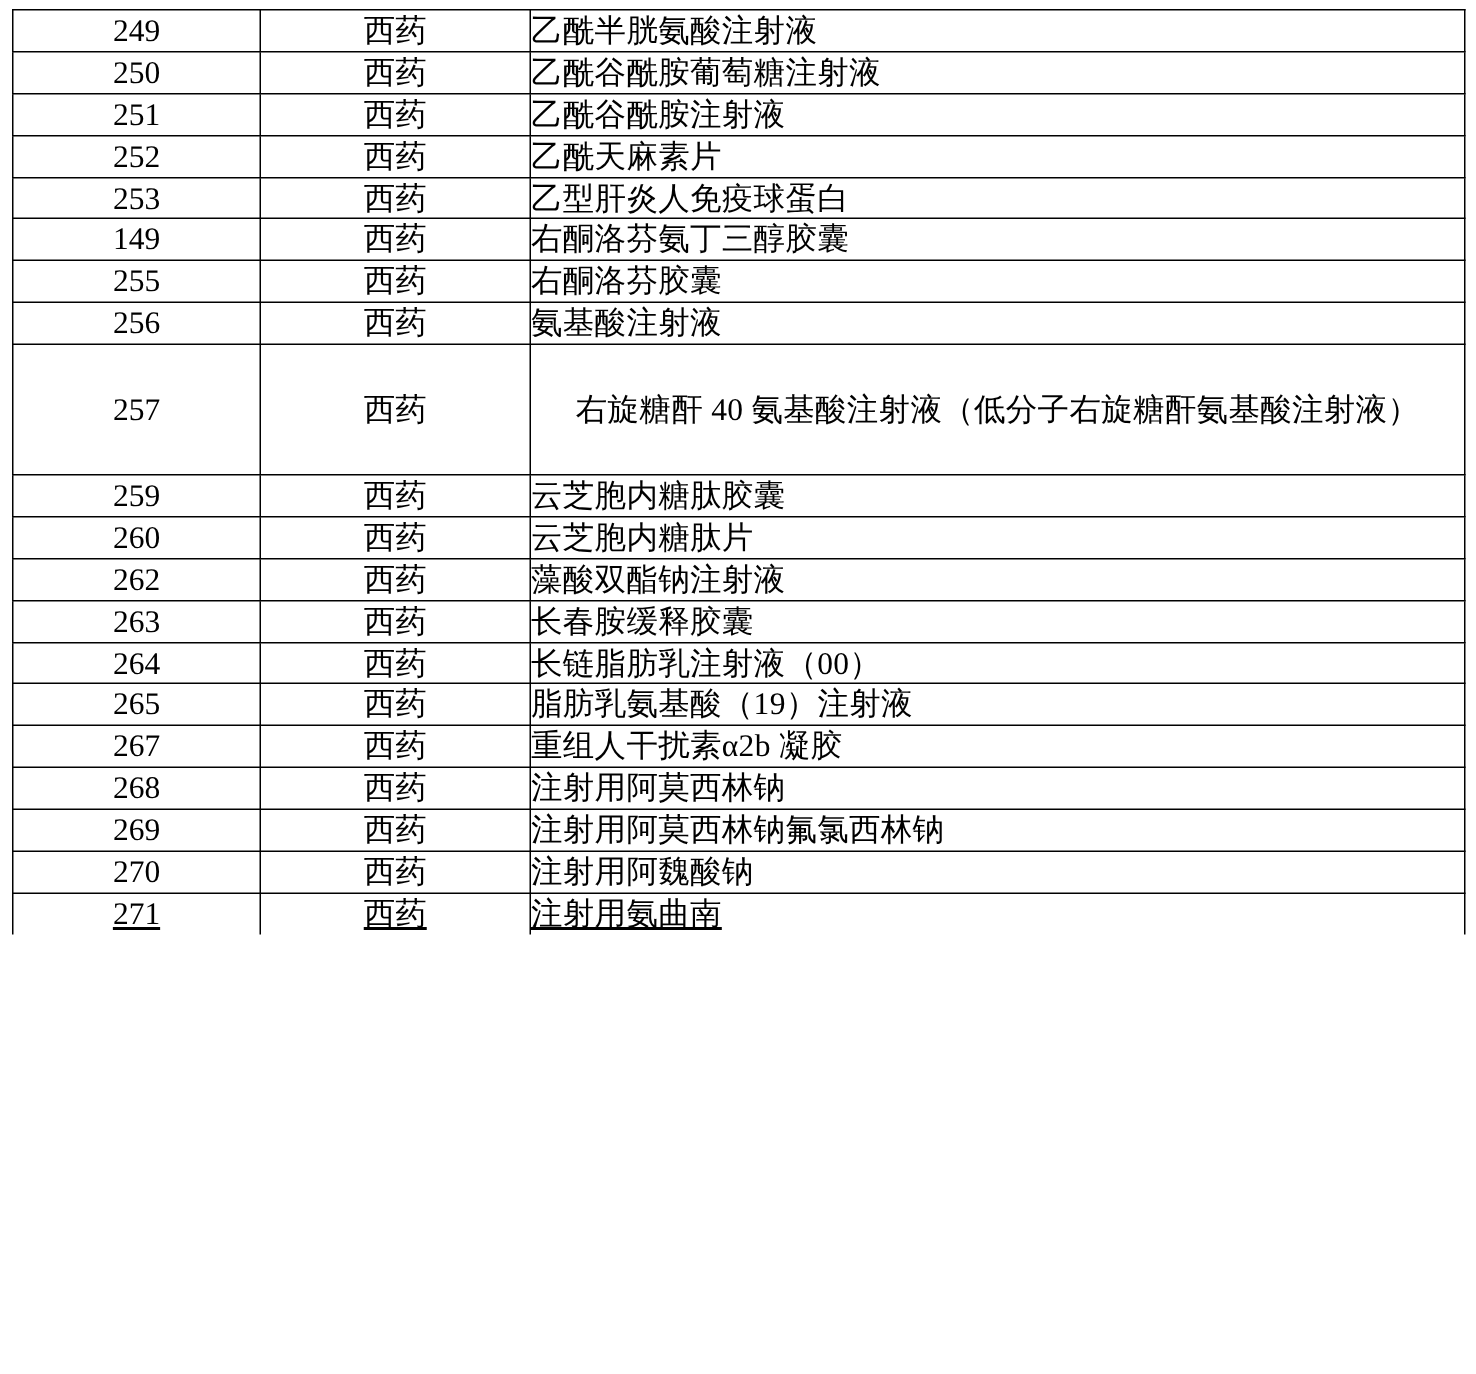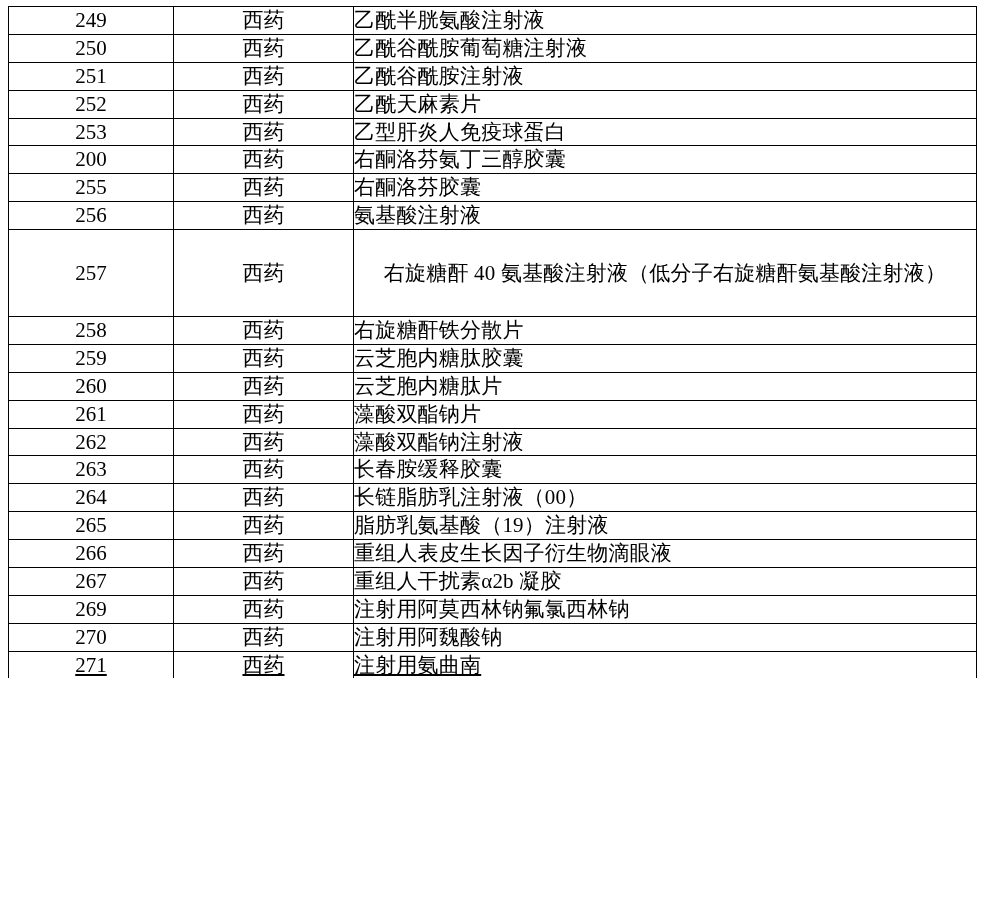--- a/index.html
+++ b/index.html
@@ -100,58 +100,48 @@
           <td class="no">252</td>
           <td class="cat">西药</td>
           <td class="name">乙酰天麻素片</td>
         </tr>
         <tr>
           <td class="no">253</td>
           <td class="cat">西药</td>
           <td class="name">乙型肝炎人免疫球蛋白</td>
         </tr>
         <tr>
-          <td class="no">200</td>
+          <td class="no">149</td>
           <td class="cat">西药</td>
           <td class="name">右酮洛芬氨丁三醇胶囊</td>
         </tr>
         <tr>
           <td class="no">255</td>
           <td class="cat">西药</td>
           <td class="name">右酮洛芬胶囊</td>
         </tr>
         <tr>
           <td class="no">256</td>
           <td class="cat">西药</td>
           <td class="name">氨基酸注射液</td>
         </tr>
         <tr class="tall">
           <td class="no">257</td>
           <td class="cat">西药</td>
           <td class="name">右旋糖酐 40 氨基酸注射液（低分子右旋糖酐氨基酸注射液）</td>
         </tr>
         <tr>
-          <td class="no">258</td>
-          <td class="cat">西药</td>
-          <td class="name">右旋糖酐铁分散片</td>
-        </tr>
-        <tr>
           <td class="no">259</td>
           <td class="cat">西药</td>
           <td class="name">云芝胞内糖肽胶囊</td>
         </tr>
         <tr>
           <td class="no">260</td>
           <td class="cat">西药</td>
           <td class="name">云芝胞内糖肽片</td>
-        </tr>
-        <tr>
-          <td class="no">261</td>
-          <td class="cat">西药</td>
-          <td class="name">藻酸双酯钠片</td>
         </tr>
         <tr>
           <td class="no">262</td>
           <td class="cat">西药</td>
           <td class="name">藻酸双酯钠注射液</td>
         </tr>
         <tr>
           <td class="no">263</td>
           <td class="cat">西药</td>
           <td class="name">长春胺缓释胶囊</td>
@@ -160,28 +150,28 @@
           <td class="no">264</td>
           <td class="cat">西药</td>
           <td class="name">长链脂肪乳注射液（00）</td>
         </tr>
         <tr>
           <td class="no">265</td>
           <td class="cat">西药</td>
           <td class="name">脂肪乳氨基酸（19）注射液</td>
         </tr>
         <tr>
-          <td class="no">266</td>
-          <td class="cat">西药</td>
-          <td class="name">重组人表皮生长因子衍生物滴眼液</td>
-        </tr>
-        <tr>
           <td class="no">267</td>
           <td class="cat">西药</td>
           <td class="name">重组人干扰素α2b 凝胶</td>
+        </tr>
+        <tr>
+          <td class="no">268</td>
+          <td class="cat">西药</td>
+          <td class="name">注射用阿莫西林钠</td>
         </tr>
         <tr>
           <td class="no">269</td>
           <td class="cat">西药</td>
           <td class="name">注射用阿莫西林钠氟氯西林钠</td>
         </tr>
         <tr>
           <td class="no">270</td>
           <td class="cat">西药</td>
           <td class="name">注射用阿魏酸钠</td>

